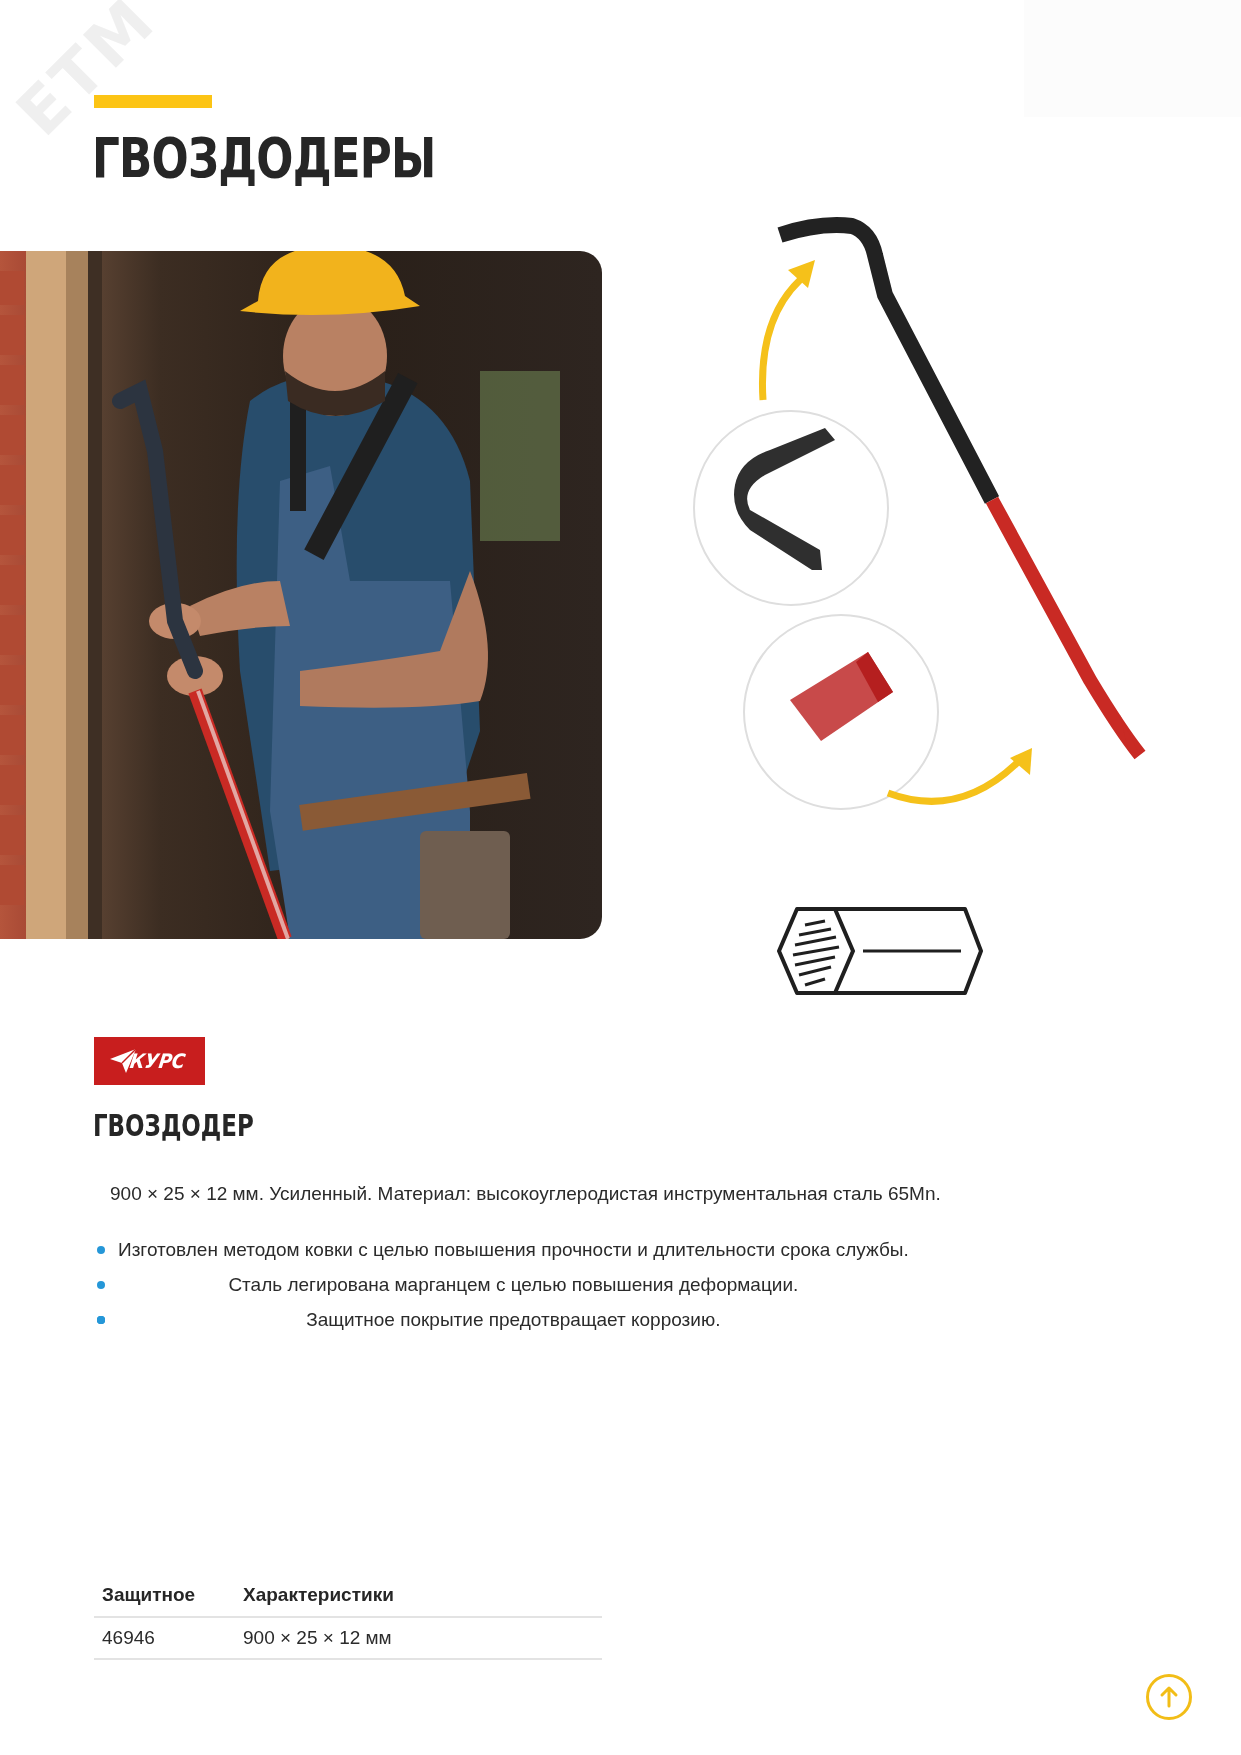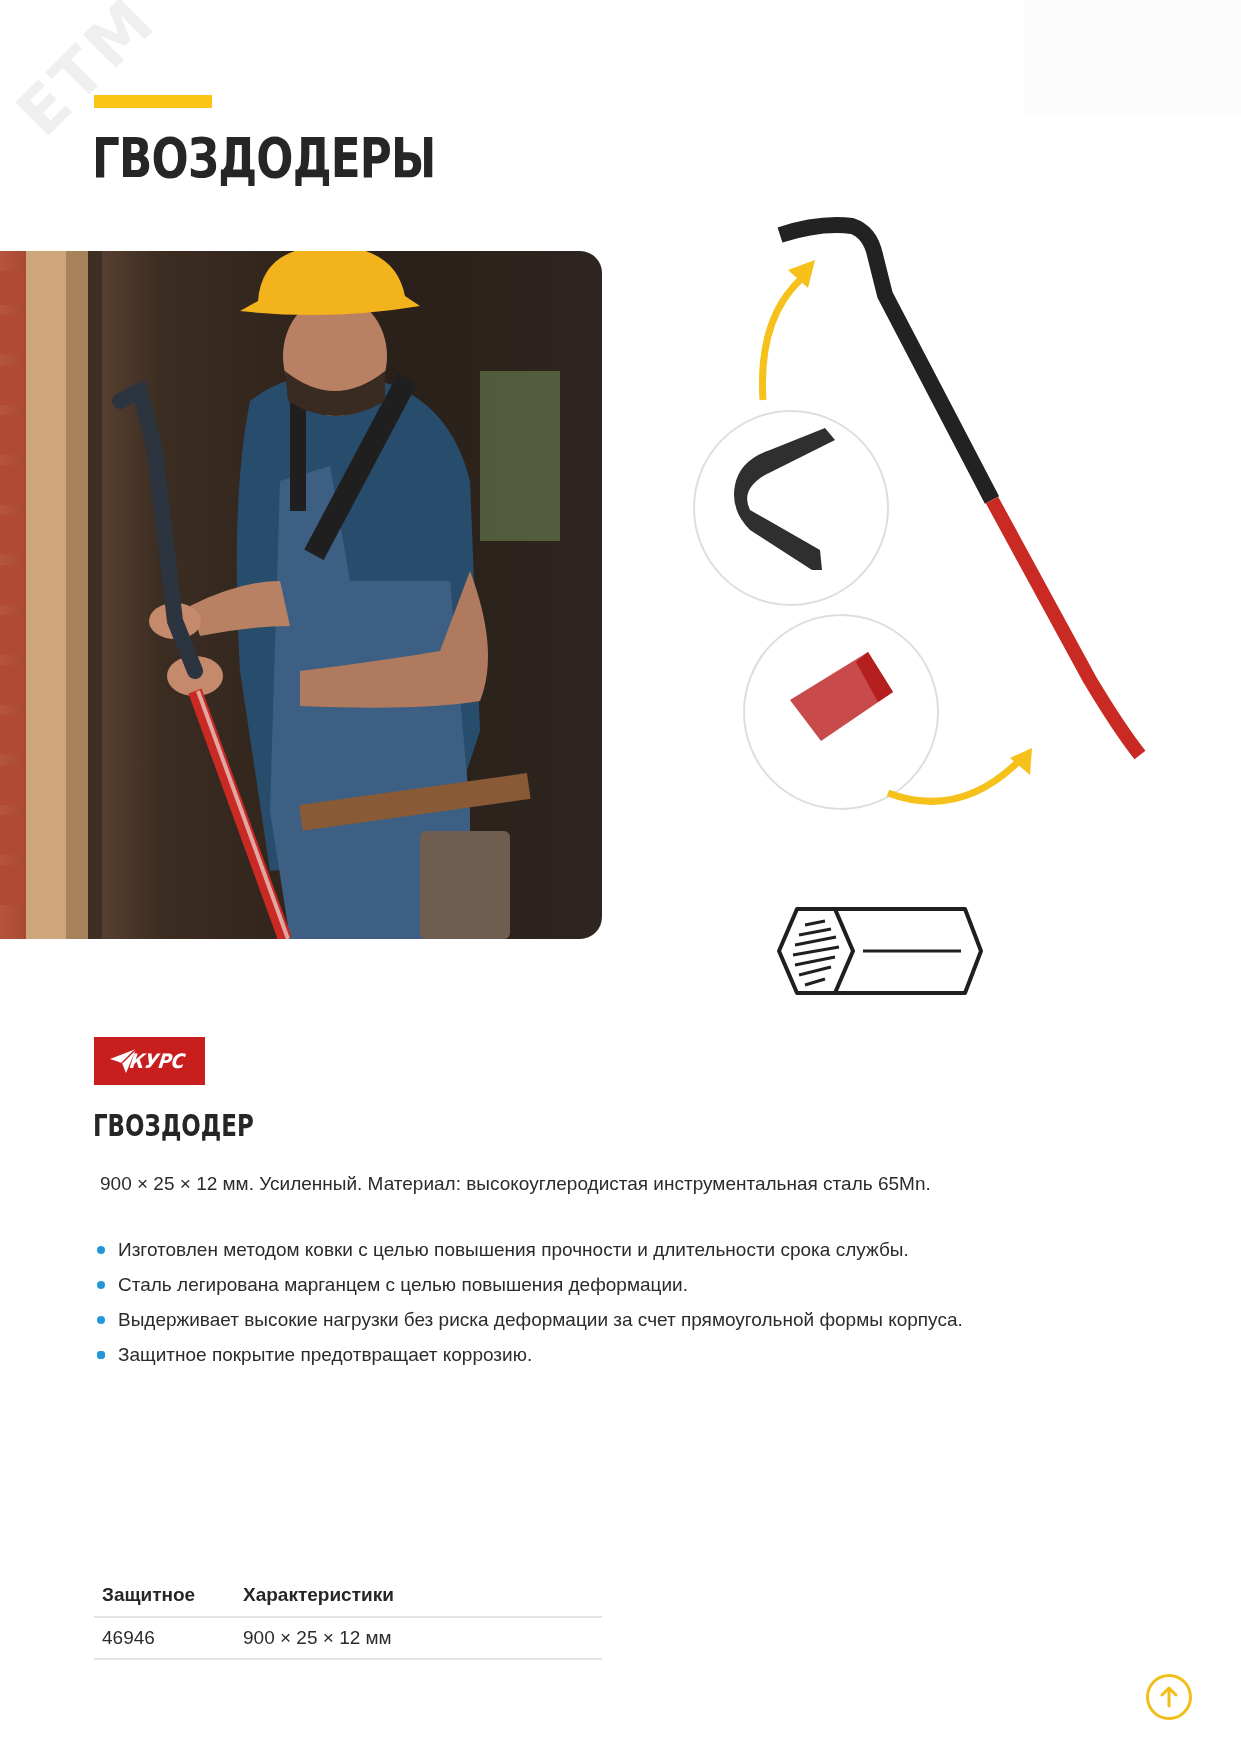--- a/index.html
+++ b/index.html
@@ -20,21 +20,21 @@
   .product-fig { left:680px; top:210px; width:480px; height:620px; }
   .hex-diagram { left:773px; top:901px; width:210px; height:100px; }
   .brand-logo { left:94px; top:1037px; width:111px; height:48px; background:#c81e1e; }
   .brand-logo span { position:absolute; left:38px; top:12px; color:#fff; font-weight:bold; font-style:italic;
                      font-size:20px; letter-spacing:0px; font-family:"DejaVu Sans", sans-serif; transform:skewX(-8deg) scaleX(0.9); transform-origin:left top; }
   .brand-logo svg { position:absolute; left:14px; top:10px; }
   .product-name { left:93px; top:1105px; font-family:"DejaVu Sans", sans-serif; font-weight:bold;
                   font-size:31px; color:#262626; transform:scaleX(0.74); transform-origin:left top;
                   white-space:nowrap; line-height:40px; }
   .description { left:94px; top:1164px; font-size:19px; color:#2b2b2b; white-space:nowrap; line-height:28px; }
-  .features { left:94px; top:1232px; margin:0; padding:0; list-style:none; }
+  .features { left:94px; top:1232px; margin:0; padding:0; list-style:none;text-align:center; }
   .features li { position:relative; padding-left:24px; font-size:19px; line-height:35px; white-space:nowrap; color:#2b2b2b; }
   .features li .dot { position:absolute; left:3px; top:14px; width:8px; height:8px; border-radius:50%; background:#2597d8; }
   .spec-table { left:94px; top:1574px; width:508px; border-collapse:collapse; font-size:19px; }
   .spec-table th { text-align:left; font-weight:bold; color:#262626; padding:8px 0 8px 8px; height:26px; border-bottom:2px solid #e3e3e3; }
   .spec-table td { text-align:left; color:#2b2b2b; padding:8px 0 8px 8px; height:24px; border-bottom:2px solid #e3e3e3;margin-top:16px; }
   .spec-table .c1 { width:133px; }
   .scroll-top { left:1146px; top:1674px; width:40px; height:40px; border:3px solid #f2bd17; border-radius:50%;
                 display:flex; align-items:center; justify-content:center; cursor:pointer; }
 </style>
 </head>
@@ -148,26 +148,25 @@
 
 <div class="abs brand-logo">
   <svg width="30" height="28" viewBox="0 0 30 28">
     <path d="M2 12 L28 2 L18 26 L14 16 Z" fill="#fff"></path>
     <path d="M14 16 L28 2" stroke="#c81e1e" stroke-width="1.5"></path>
   </svg>
   <span>КУРС</span>
 </div>
 
 <h2 class="abs product-name" style="margin:0">ГВОЗДОДЕР</h2>
-<p class="abs description" style="margin:6px">900 × 25 × 12 мм. Усиленный. Материал: высокоуглеродистая инструментальная сталь 65Mn.</p>
+<p class="abs description" style="margin:16px">900 × 25 × 12 мм. Усиленный. Материал: высокоуглеродистая инструментальная сталь 65Mn.</p>
 
 <ul class="abs features">
   <li><span class="dot"></span><span>Изготовлен методом ковки с целью повышения прочности и длительности срока службы.</span></li>
   <li><span class="dot"></span><span>Сталь легирована марганцем с целью повышения деформации.</span></li>
-  <li><span class="dot"></span><span>Выдерживает высокие нагрузки без риска деформации за счет прямоугольной формы корпуса.</span></li>
   <li><span class="dot"></span></li>
   <li><span class="dot"></span></li>
   <li><span class="dot"></span><span>Защитное покрытие предотвращает коррозию.</span></li>
 </ul>
 
 <table class="abs spec-table">
   <thead>
     <tr>
       <th class="c1">Защитное</th>
       <th>Характеристики</th>

